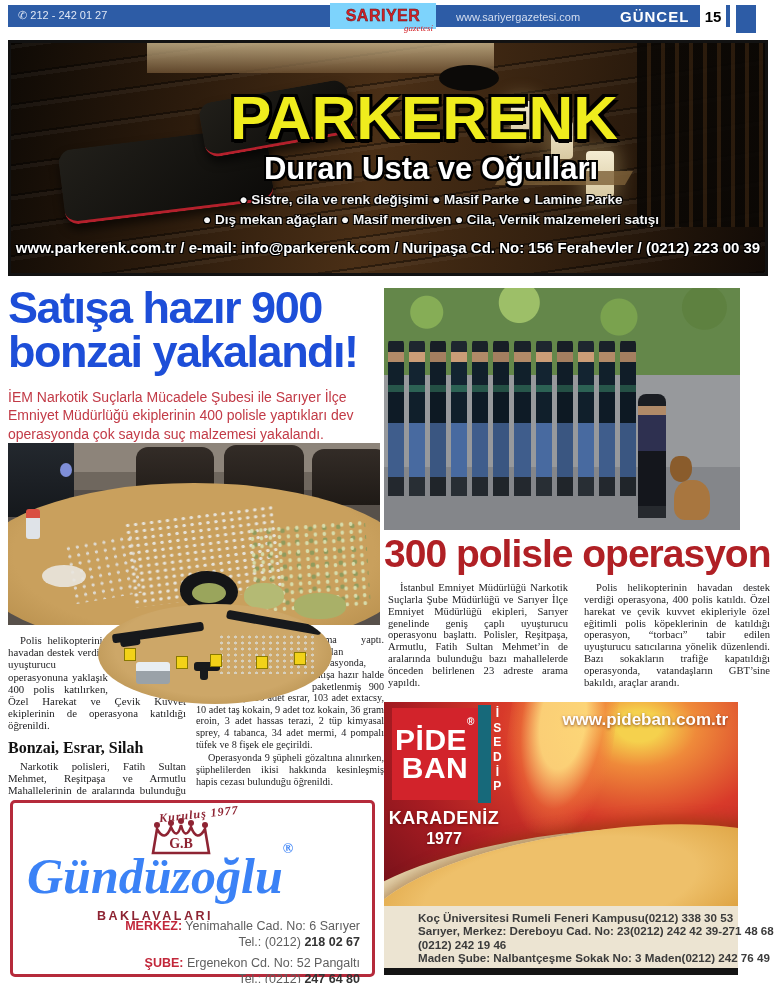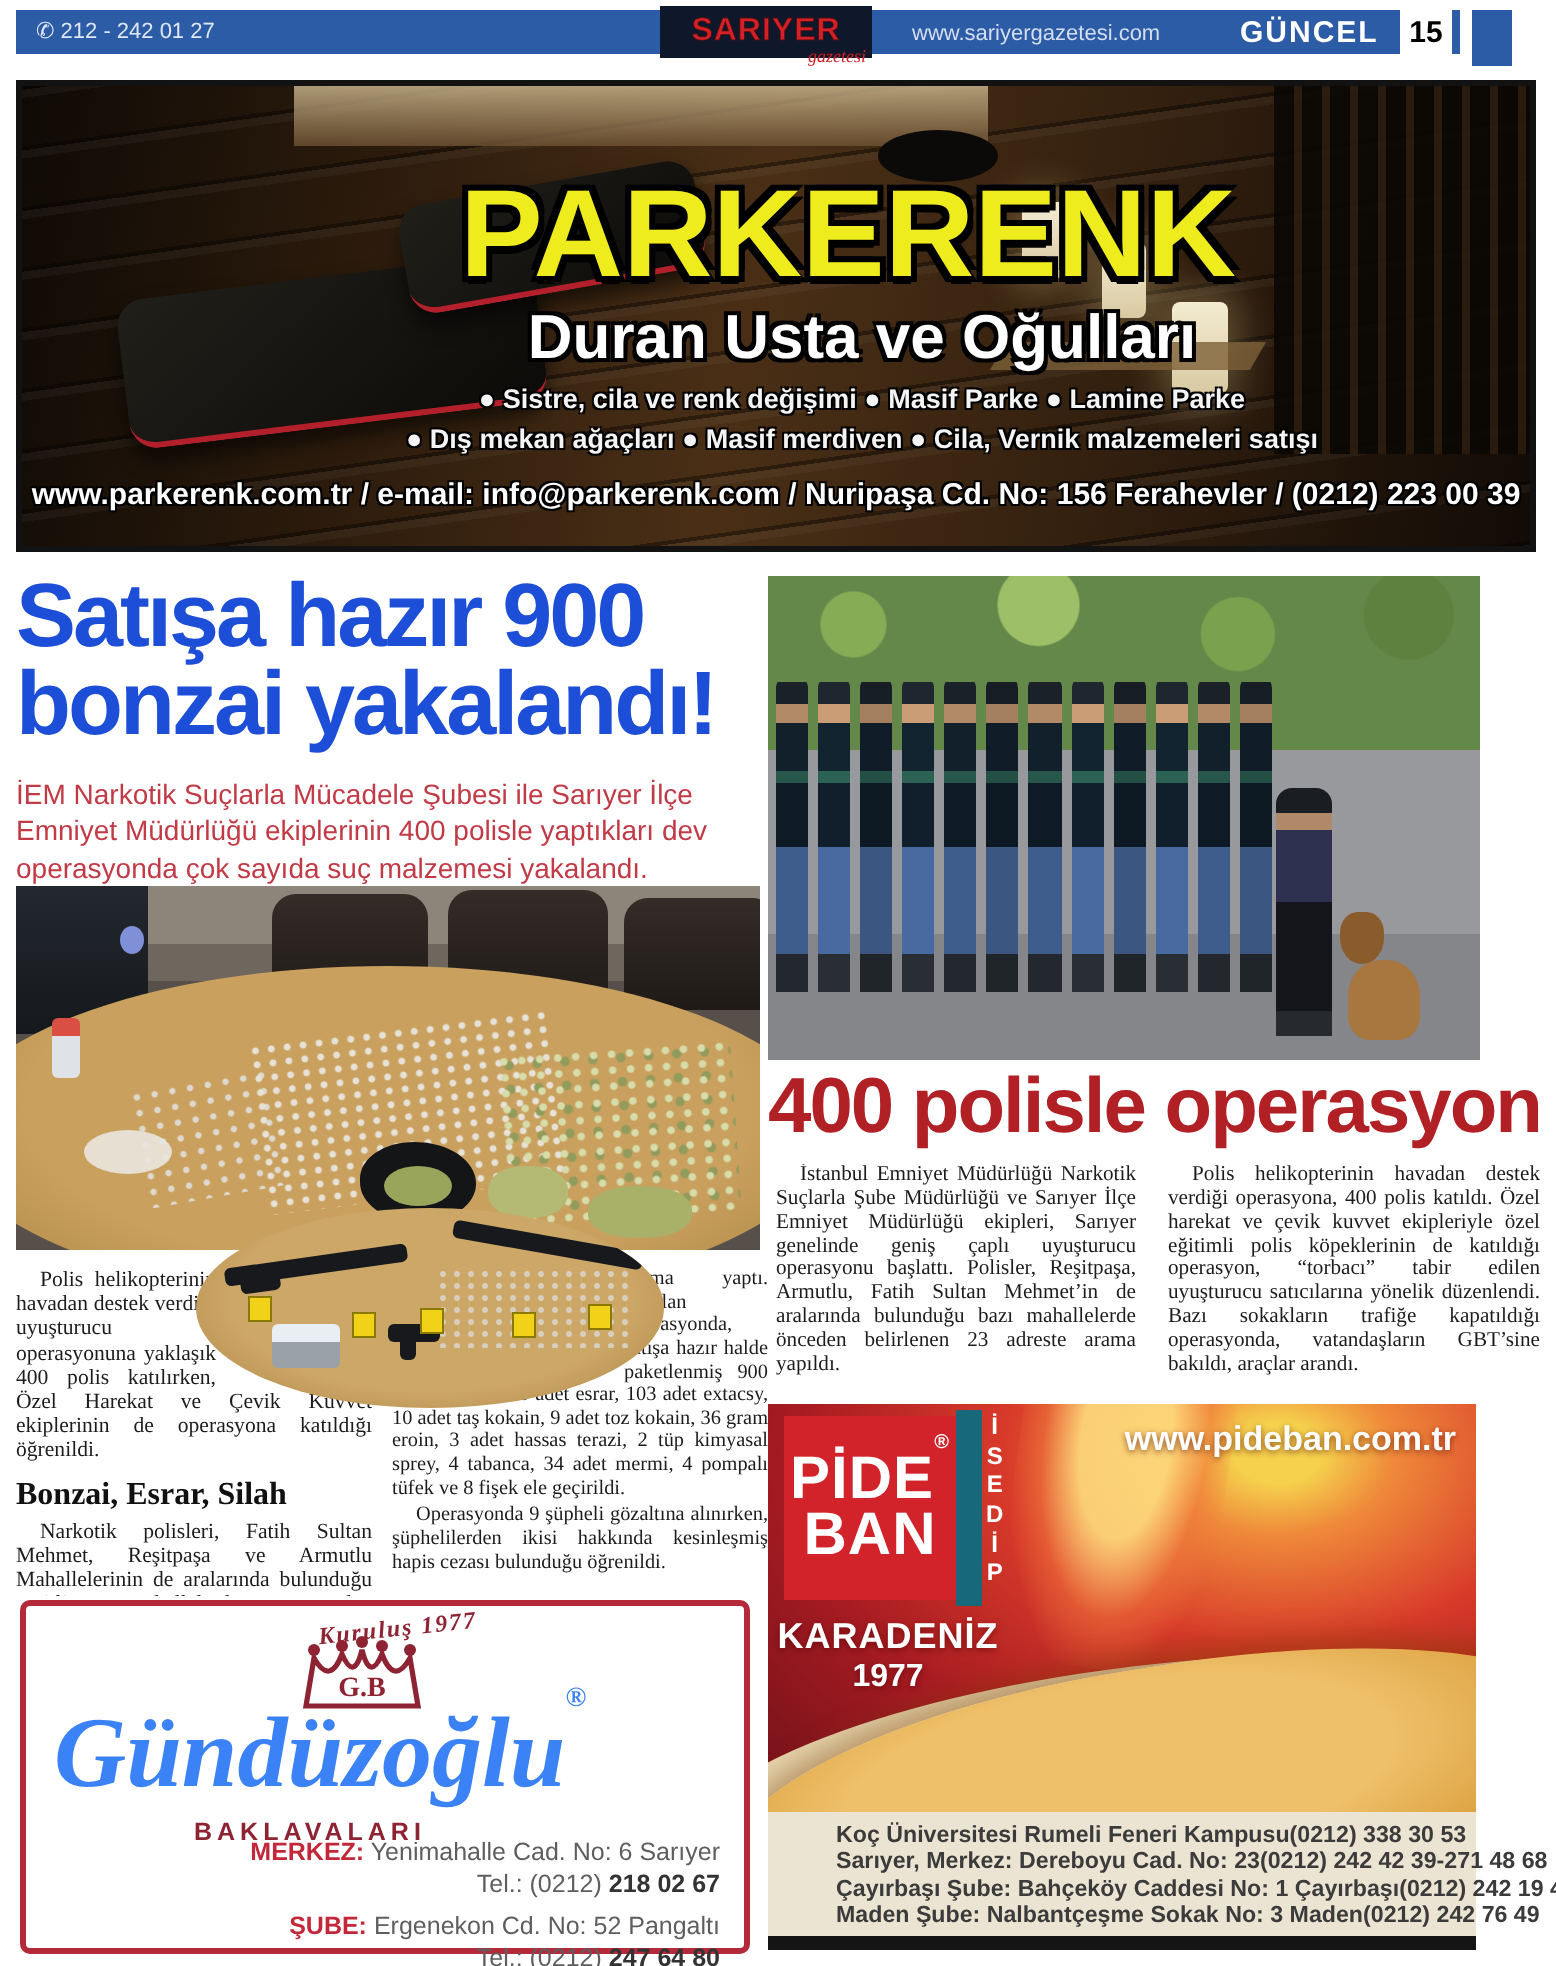--- a/index.html
+++ b/index.html
@@ -3,21 +3,21 @@
 <meta charset="utf-8">
 <style>
   html,body{margin:0;padding:0;background:#e8e8e8;}
   #page{position:relative;width:778px;height:983px;background:#fff;overflow:hidden;
         font-family:"Liberation Serif",serif;color:#1c1c1e;}
   .abs{position:absolute;}
 
   
   .topbar{left:8px;top:5px;width:722px;height:22px;background:#2d5ca6;color:#fff;}
   .tb-phone{position:absolute;left:10px;top:4px;font:11px "Liberation Sans",sans-serif;color:#dfe7f5;}
-  .tb-logobox{position:absolute;left:322px;top:-2px;width:106px;height:26px;background:#0f172a;
+  .tb-logobox{position:absolute;left:322px;top:-2px;width:106px;height:26px;background:#7dd3fc;
               display:flex;align-items:center;justify-content:center;}
   .tb-logo{font:800 16px "Liberation Sans",sans-serif;color:#d42026;letter-spacing:.5px;
            -webkit-text-stroke:.4px #4a1010;}
   .tb-gazetesi{position:absolute;right:3px;bottom:-4px;font:italic 9px "Liberation Serif",serif;color:#d42026;}
   .tb-site{position:absolute;left:448px;top:6px;font:11px "Liberation Sans",sans-serif;color:#d4def0;}
   .tb-section{position:absolute;left:612px;top:3px;font:bold 15px "Liberation Sans",sans-serif;letter-spacing:1px;}
   .tb-pagenum{position:absolute;right:4px;top:0;width:26px;height:22px;background:#fff;color:#000;
               font:bold 15px "Liberation Sans",sans-serif;display:flex;align-items:center;justify-content:center;}
   .tb-corner{left:736px;top:5px;width:20px;height:28px;background:#2d5ca6;}
 
@@ -274,21 +274,21 @@
         <i></i>
         <i></i>
         <i></i>
         <i></i>
         <i></i>
     </div>
     <div class="handler"></div>
     <div class="dog"></div>
   </div>
 
-  <h2 class="abs headline2" style="margin:0">400 polisle operasyon</h2>
+  <h2 class="abs headline2" style="margin:0">300 polisle operasyon</h2>
   <div class="abs cols2">
     <p class="c2a">İstanbul Emniyet Müdürlüğü Narkotik Suçlarla Şube Müdürlüğü ve Sarıyer İlçe Emniyet Müdürlüğü ekipleri, Sarıyer genelinde geniş çaplı uyuşturucu operasyonu başlattı. Polisler, Reşitpaşa, Armutlu, Fatih Sultan Mehmet’in de aralarında bulunduğu bazı mahallelerde önceden belirlenen 23 adreste arama yapıldı.</p>
     <p class="c2b">Polis helikopterinin havadan destek verdiği operasyona, 400 polis katıldı. Özel harekat ve çevik kuvvet ekipleriyle özel eğitimli polis köpeklerinin de katıldığı operasyon, “torbacı” tabir edilen uyuşturucu satıcılarına yönelik düzenlendi. Bazı sokakların trafiğe kapatıldığı operasyonda, vatandaşların GBT’sine bakıldı, araçlar arandı.</p>
   </div>
 
   <div class="abs gunduzoglu">
     <div class="gb-est">Kuruluş 1977</div>
     <svg class="gb-crown" viewBox="0 0 84 46">
       <path d="M14 38 L18 14 Q26 28 32 12 Q38 26 42 10 Q46 26 52 12 Q58 28 66 14 L70 38 Z" fill="#fff" stroke="#8e2433" stroke-width="2.6"></path>
       <circle cx="18" cy="10" r="3" fill="#8e2433"></circle>
@@ -332,21 +332,20 @@
     <div class="pb-addr">
       <div class="pb-row">
           <span>Koç Üniversitesi Rumeli Feneri Kampusu</span>
           <span>(0212) 338 30 53</span>
         </div>
       <div class="pb-row">
           <span>Sarıyer, Merkez: Dereboyu Cad. No: 23</span>
           <span>(0212) 242 42 39-271 48 68</span>
         </div>
       <div class="pb-row">
-          <span>Çayırbaşı Şube: Bahçeköy Caddesi No: 1 Çayırbaşı</span>
           <span>(0212) 242 19 46</span>
         </div>
       <div class="pb-row">
           <span>Maden Şube: Nalbantçeşme Sokak No: 3 Maden</span>
           <span>(0212) 242 76 49</span>
         </div>
     </div>
     <div class="pb-bar"></div>
   </div>
 

